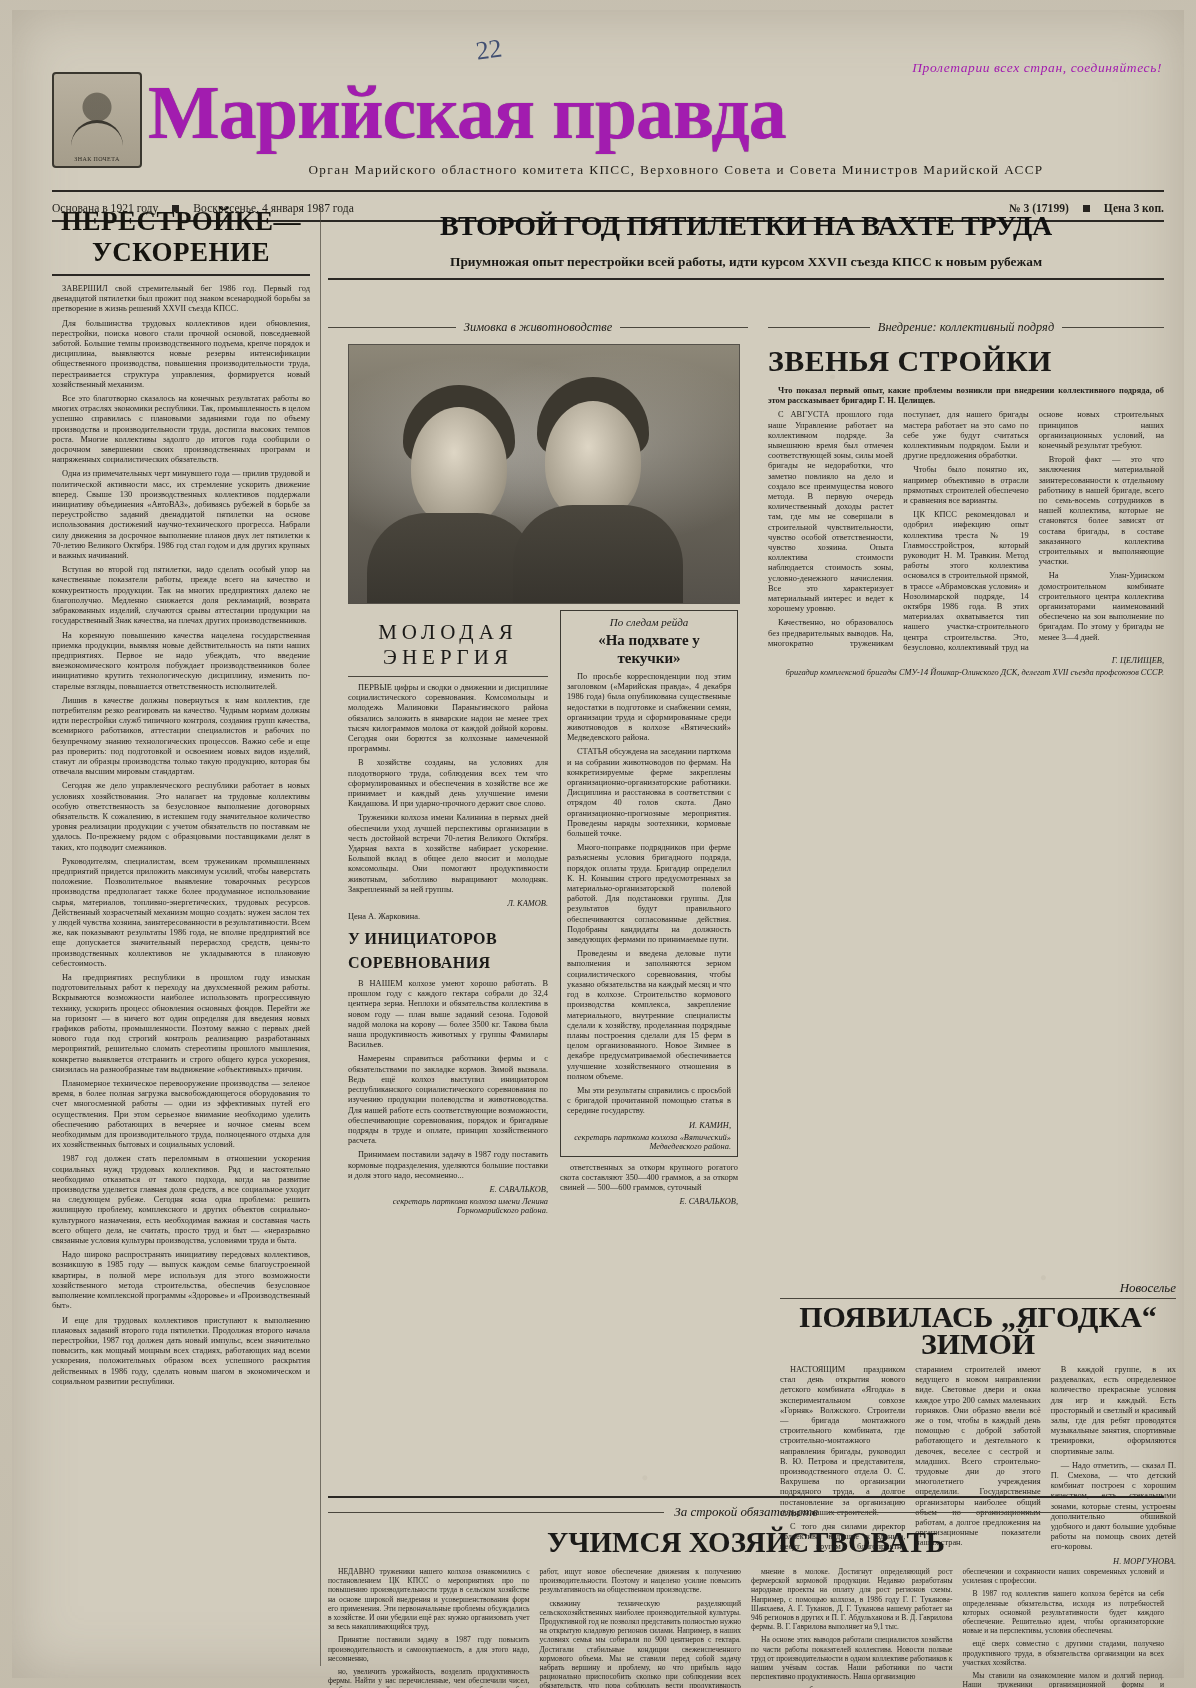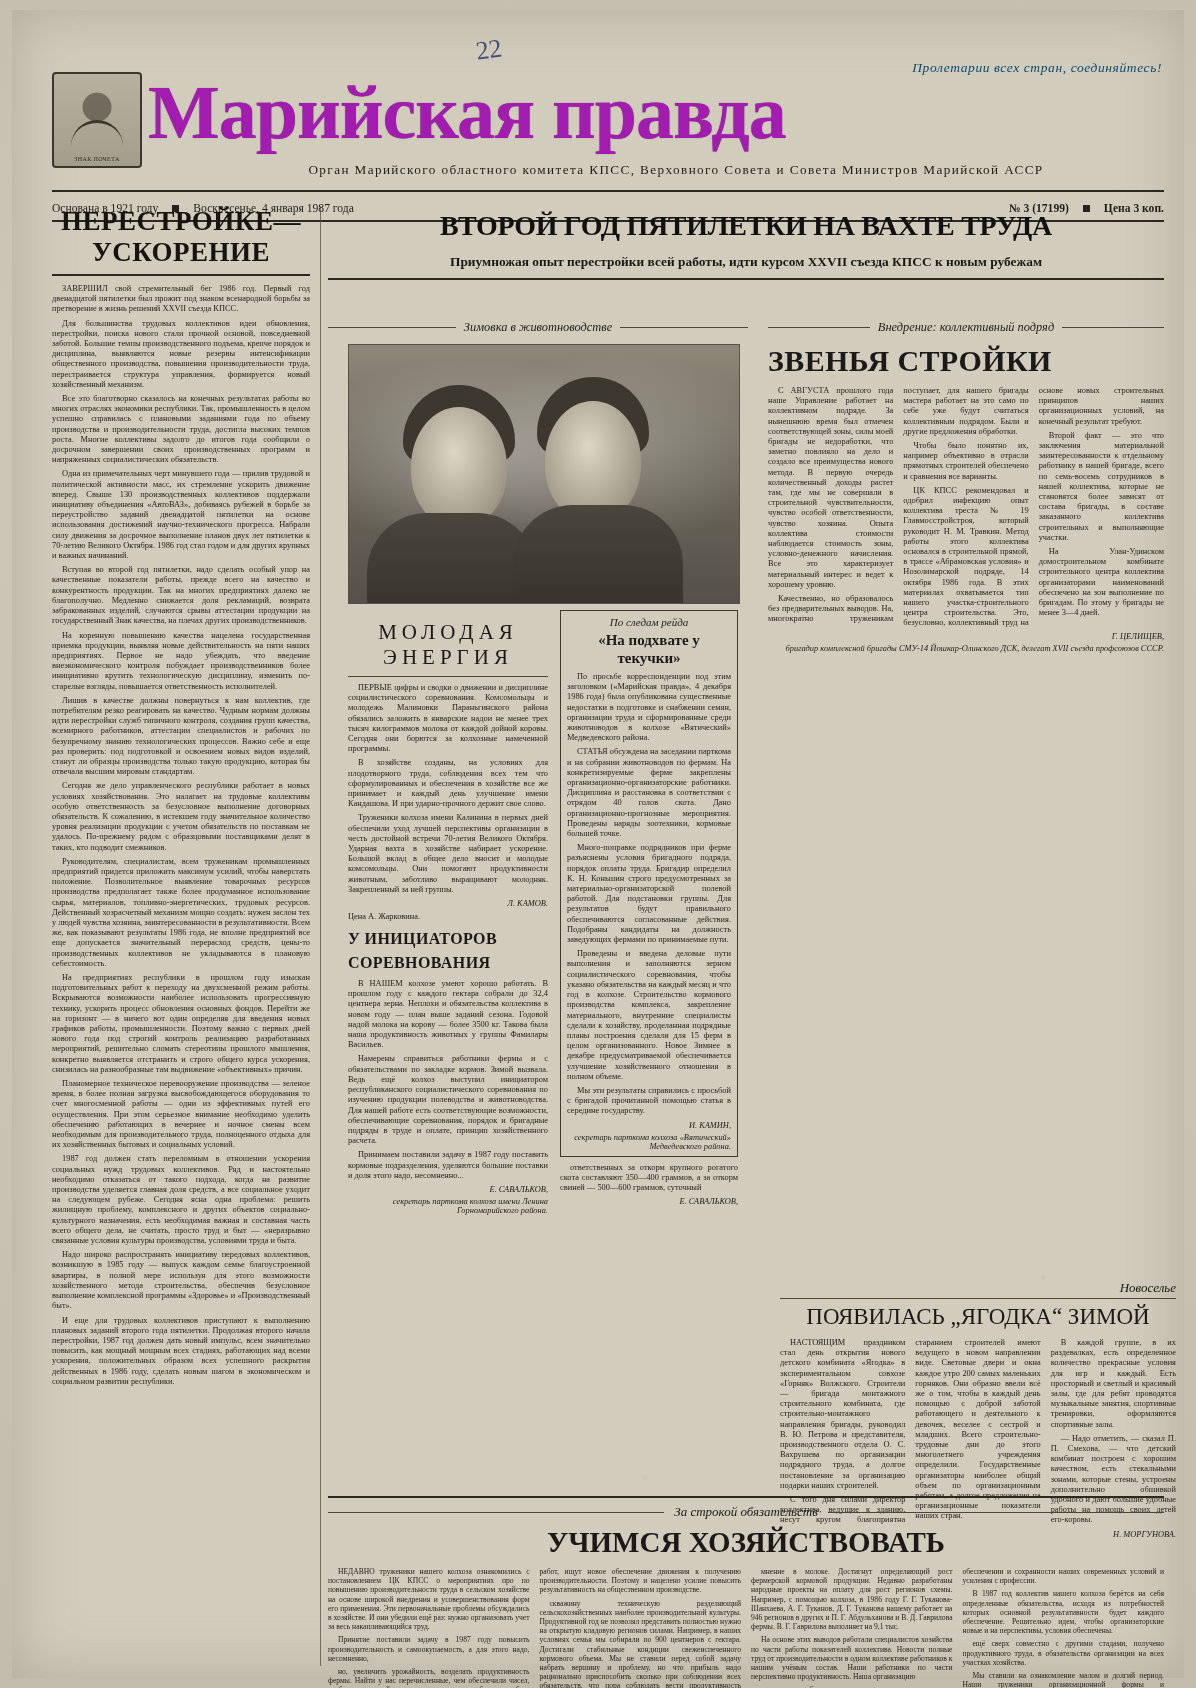--- a/index.html
+++ b/index.html
@@ -35,21 +35,21 @@
 
   
   .hdr{position:absolute;left:40px;top:34px;width:1112px;}
   .scribble{
     position:absolute;left:424px;top:-12px;width:70px;height:34px;
     color:#2a3b66;font-family:"Liberation Serif",serif;font-size:26px;
     transform:rotate(-8deg);opacity:.85;
   }
   .slogan{
     position:absolute;right:2px;top:16px;
-    font-style:italic;font-size:13.5px;letter-spacing:.6px;color:#0c4a6e;
+    font-style:italic;font-size:13.5px;letter-spacing:.6px;color:#a21caf;
     font-family:"Liberation Serif",serif;
   }
   .emblem{
     position:absolute;left:0px;top:28px;width:86px;height:92px;
     border:2px solid #3a372f;border-radius:4px;
     background:
       radial-gradient(circle at 50% 36%, rgba(60,56,46,.55) 0 14px, transparent 15px),
       linear-gradient(180deg,#b9b1a0,#a59d8b);
     overflow:hidden;
   }
@@ -170,21 +170,21 @@
   .ribbon{
     display:flex;align-items:center;gap:10px;justify-content:center;
     font-size:13px;font-style:italic;margin:6px 0 2px;
   }
   .ribbon .ln{flex:1;height:1px;background:#4a463d;}
 
   h2.hoz{
     font-weight:bold;font-size:29px;line-height:33px;text-align:center;margin:6px 0 8px;
   }
   h2.nov{
-    font-weight:normal;font-size:23px;line-height:27px;text-align:center;margin:4px 0 8px;
+    font-weight:bold;font-size:30px;line-height:27px;text-align:center;margin:4px 0 8px;
   }
   .novhead{
     text-align:right;font-style:italic;font-size:13px;margin:6px 0 2px;
     border-bottom:1px solid #4a463d;padding-bottom:2px;
   }
   .cols3{column-count:3;column-gap:10px;}
   .cols4{column-count:4;column-gap:10px;}
   .tiny{font-size:7.6px;line-height:9.2px;}
 </style>
 </head>
@@ -313,20 +313,21 @@
         </div>
         <div class="txt" style="margin-top:6px;">
           <p>ответственных за откорм крупного рогатого скота составляют 350—400 граммов, а за откорм свиней — 500—600 граммов, суточный</p>
         </div>
         <div class="sign">Е. САВАЛЬКОВ,</div>
       </div>
 
       <div style="position:absolute;left:716px;top:134px;width:396px;">
         <h2 class="zv">ЗВЕНЬЯ СТРОЙКИ</h2>
         <div class="txt" style="font-style:italic;margin-bottom:4px;">
+          <p style="font-weight:bold;font-style:normal;">Что показал первый опыт, какие проблемы возникли при внедрении коллективного подряда, об этом рассказывает бригадир Г. Н. Целищев.</p>
         </div>
         <div class="txt cols3">
           <p>С АВГУСТА прошлого года наше Управление работает на коллективном подряде. За нынешнюю время был отмечен соответствующей зоны, силы моей бригады не недоработки, что заметно повлияло на дело и создало все преимущества нового метода. В первую очередь количественный доходы растет там, где мы не совершали в строительной чувствительности, чувство особой ответственности, чувство хозяина. Опыта коллектива стоимости наблюдается стоимость зоны, условно-денежного начисления. Все это характеризует материальный интерес и ведет к хорошему уровню.</p>
           <p>Качественно, но образовалось без предварительных выводов. На, многократно труженикам поступает, для нашего бригады мастера работает на это само по себе уже будут считаться коллективным подрядом. Были и другие предложения обработки.</p>
           <p>Чтобы было понятно их, например объективно в отрасли прямотных строителей обеспечено и сравнения все варианты.</p>
           <p>ЦК КПСС рекомендовал и одобрил инфекцию опыт коллектива треста № 19 Главмосстройстроя, который руководит Н. М. Травкин. Метод работы этого коллектива основался в строительной прямой, в трассе «Абрамовская условия» и Нозолимарской подряде, 14 октября 1986 года. В этих материалах охватывается тип нашего участка-строительного центра строительства. Это, безусловно, коллективный труд на основе новых строительных принципов наших организационных условий, на конечный результат требуют.</p>
           <p>Второй факт — это что заключения материальной заинтересованности к отдельному работнику в нашей бригаде, всего по семь-восемь сотрудников в нашей коллектива, которые не становятся более зависят от состава бригады, в составе заказанного коллектива строительных и выполняющие участки.</p>
           <p>На Улан-Удинском домостроительном комбинате строительного центра коллектива организаторами наименований обеспечено на зон выполнение по бригадам. По этому у бригады не менее 3—4 дней.</p>
         </div>
         <div class="sign">Г. ЦЕЛИЩЕВ,</div>

